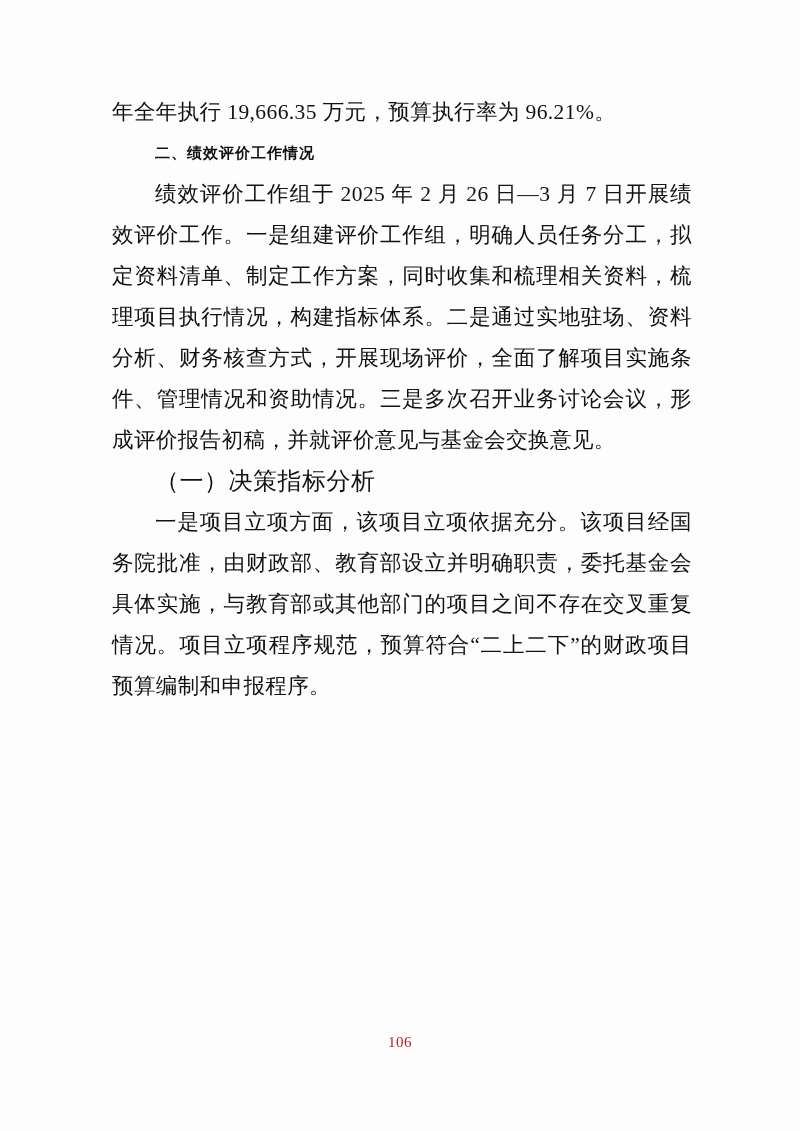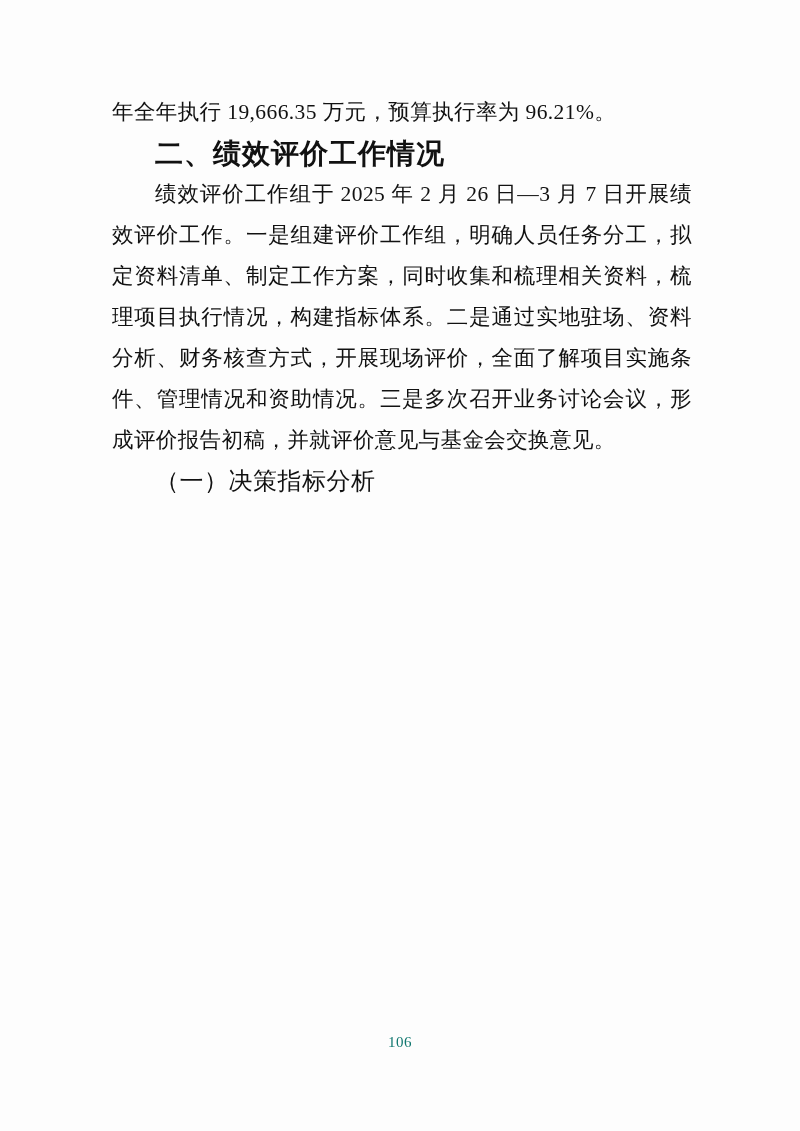--- a/index.html
+++ b/index.html
@@ -36,21 +36,21 @@
     text-justify: inter-ideograph;
     letter-spacing: 0.4px;
     margin: 0 0 0 0;
     text-indent: 0;
     word-break: break-all;
   }
   .para.indent {
     text-indent: 43px;
   }
   .heading {
-    font-size: 28px;
+    font-size: 15px;
     line-height: 41px;
     font-weight: bold;
     text-indent: 43px;
     letter-spacing: 1px;
     margin: 0;
   }
   .subheading {
     font-size: 24px;
     line-height: 41px;
     text-indent: 43px;
@@ -58,39 +58,40 @@
     margin: 0;
   }
   .page-number {
     position: absolute;
     left: 0;
     top: 1034px;
     width: 800px;
     text-align: center;
     font-size: 15px;
     font-family: "Liberation Serif", "DejaVu Serif", serif;
-    color: #0f766e;
+    color: #b91c1c;
     letter-spacing: 0.5px;
   }
 </style>
 </head>
 <body>
 
 <div class="page">
   <div class="content">
 
     <p class="para">年全年执行 19,666.35 万元，预算执行率为 96.21%。</p>
 
     <p class="heading">二、绩效评价工作情况</p>
 
     <p class="para indent">绩效评价工作组于 2025 年 2 月 26 日—3 月 7 日开展绩效评价工作。一是组建评价工作组，明确人员任务分工，拟定资料清单、制定工作方案，同时收集和梳理相关资料，梳理项目执行情况，构建指标体系。二是通过实地驻场、资料分析、财务核查方式，开展现场评价，全面了解项目实施条件、管理情况和资助情况。三是多次召开业务讨论会议，形成评价报告初稿，并就评价意见与基金会交换意见。</p>
 
 
     <p class="subheading">（一）决策指标分析</p>
 
 
+    <p class="para indent">一是项目立项方面，该项目立项依据充分。该项目经国务院批准，由财政部、教育部设立并明确职责，委托基金会具体实施，与教育部或其他部门的项目之间不存在交叉重复情况。项目立项程序规范，预算符合“二上二下”的财政项目预算编制和申报程序。</p>
 
 
 
   </div>
 
   <div class="page-number">106</div>
 </div>
 
 </body></html>

